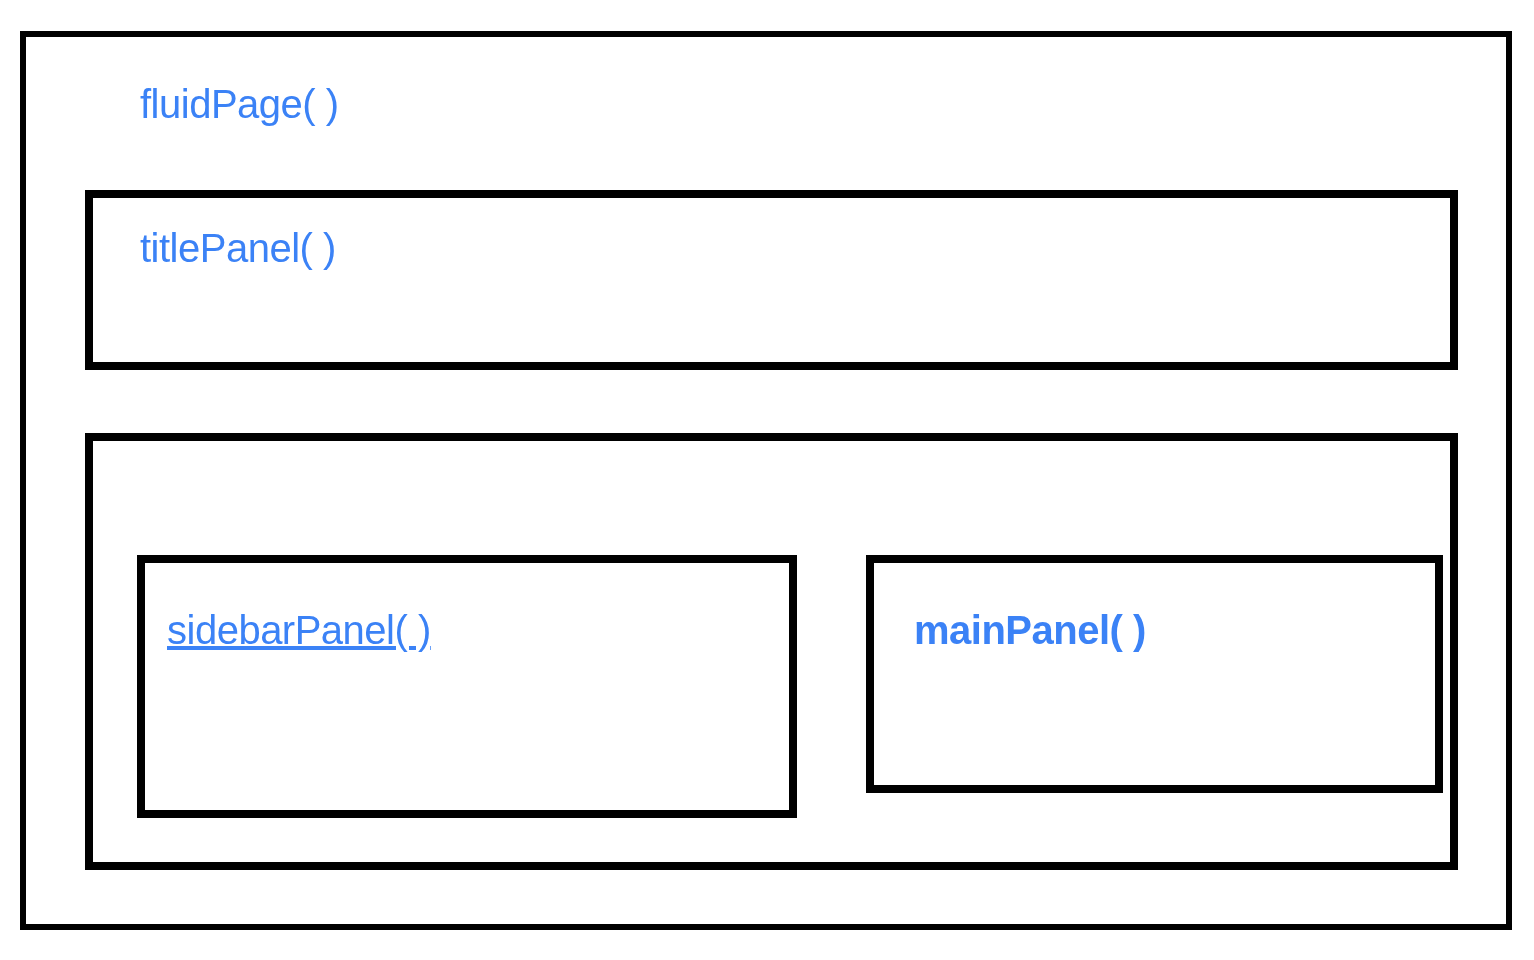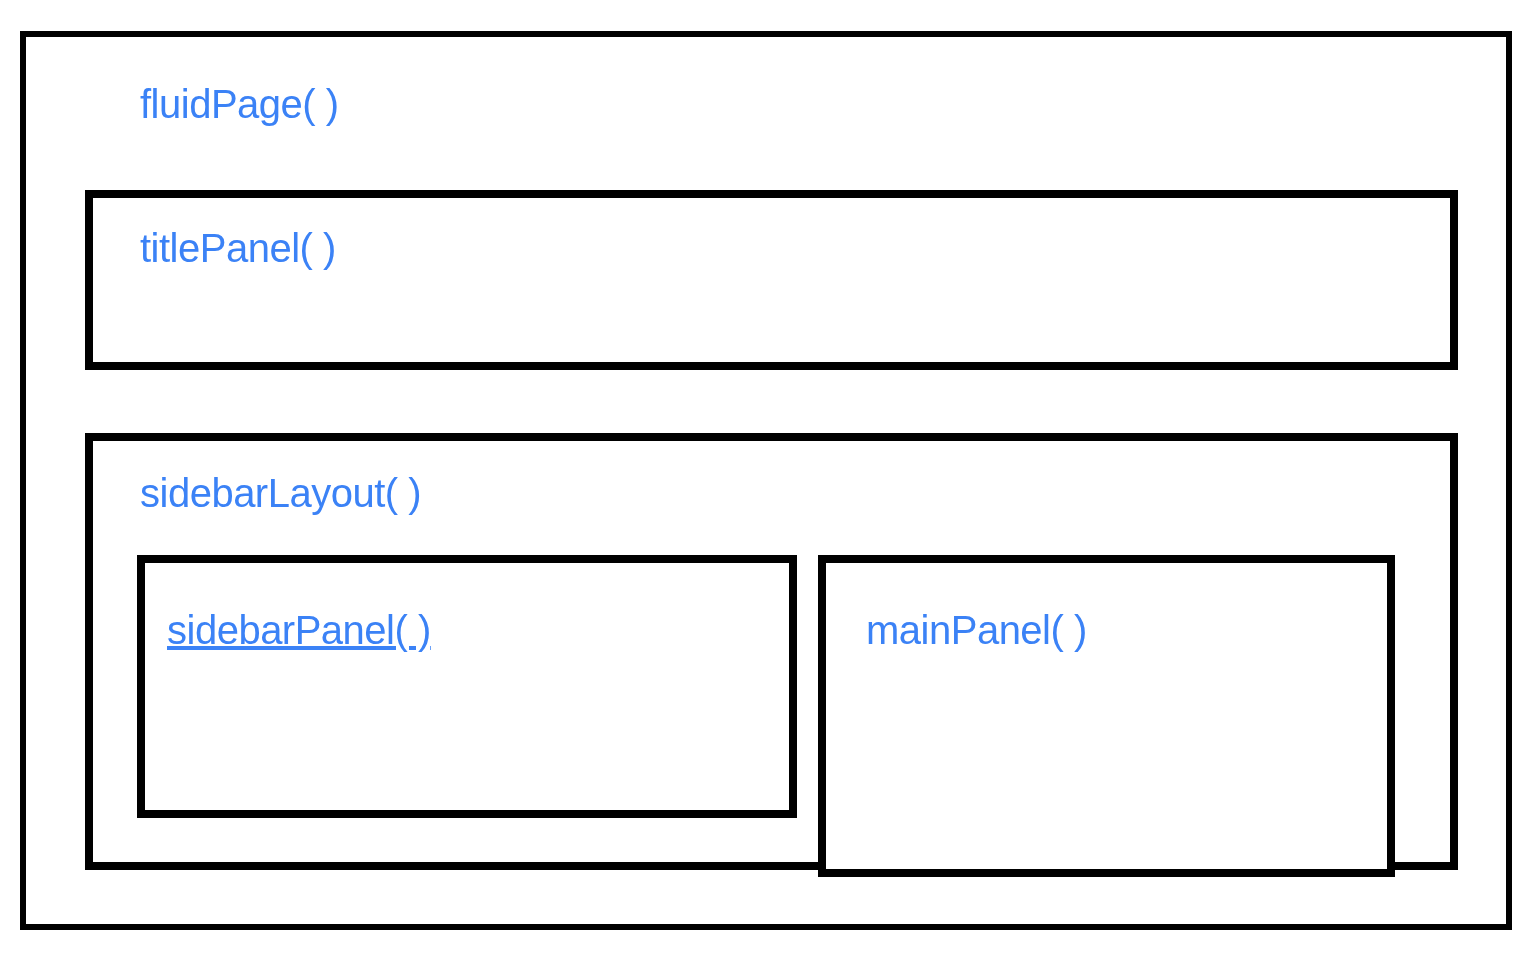--- a/index.html
+++ b/index.html
@@ -54,41 +54,40 @@
 
   
   #sidebar-panel {
     left: 44px; top: 114px;
     width: 660px; height: 263px;
   }
   #sidebar-panel-label { left: 22px; top: 43px; text-decoration: underline; }
 
   
   #main-panel {
-    left: 725px; top: 114px;
-    width: 577px; height: 322px;
+    left: 773px; top: 114px;
+    width: 577px; height: 238px; font-weight: bold;
   }
   #main-panel-label { left: 40px; top: 43px; }
 </style>
 </head>
 <body>
 
 <div id="canvas">
 
   <div class="box" id="fluid-page">
 
     <div class="label" id="fluid-page-label">fluidPage( )</div>
 
     <div class="box" id="title-panel">
       <div class="label" id="title-panel-label">titlePanel( )</div>
     </div>
 
     <div class="box" id="sidebar-layout">
 
-      <div class="label" id="sidebar-layout-label">sidebarLayout( )</div>
 
       <div class="box" id="sidebar-panel">
         <div class="label" id="sidebar-panel-label">sidebarPanel( )</div>
       </div>
 
       <div class="box" id="main-panel">
         <div class="label" id="main-panel-label">mainPanel( )</div>
       </div>
 
     </div>

